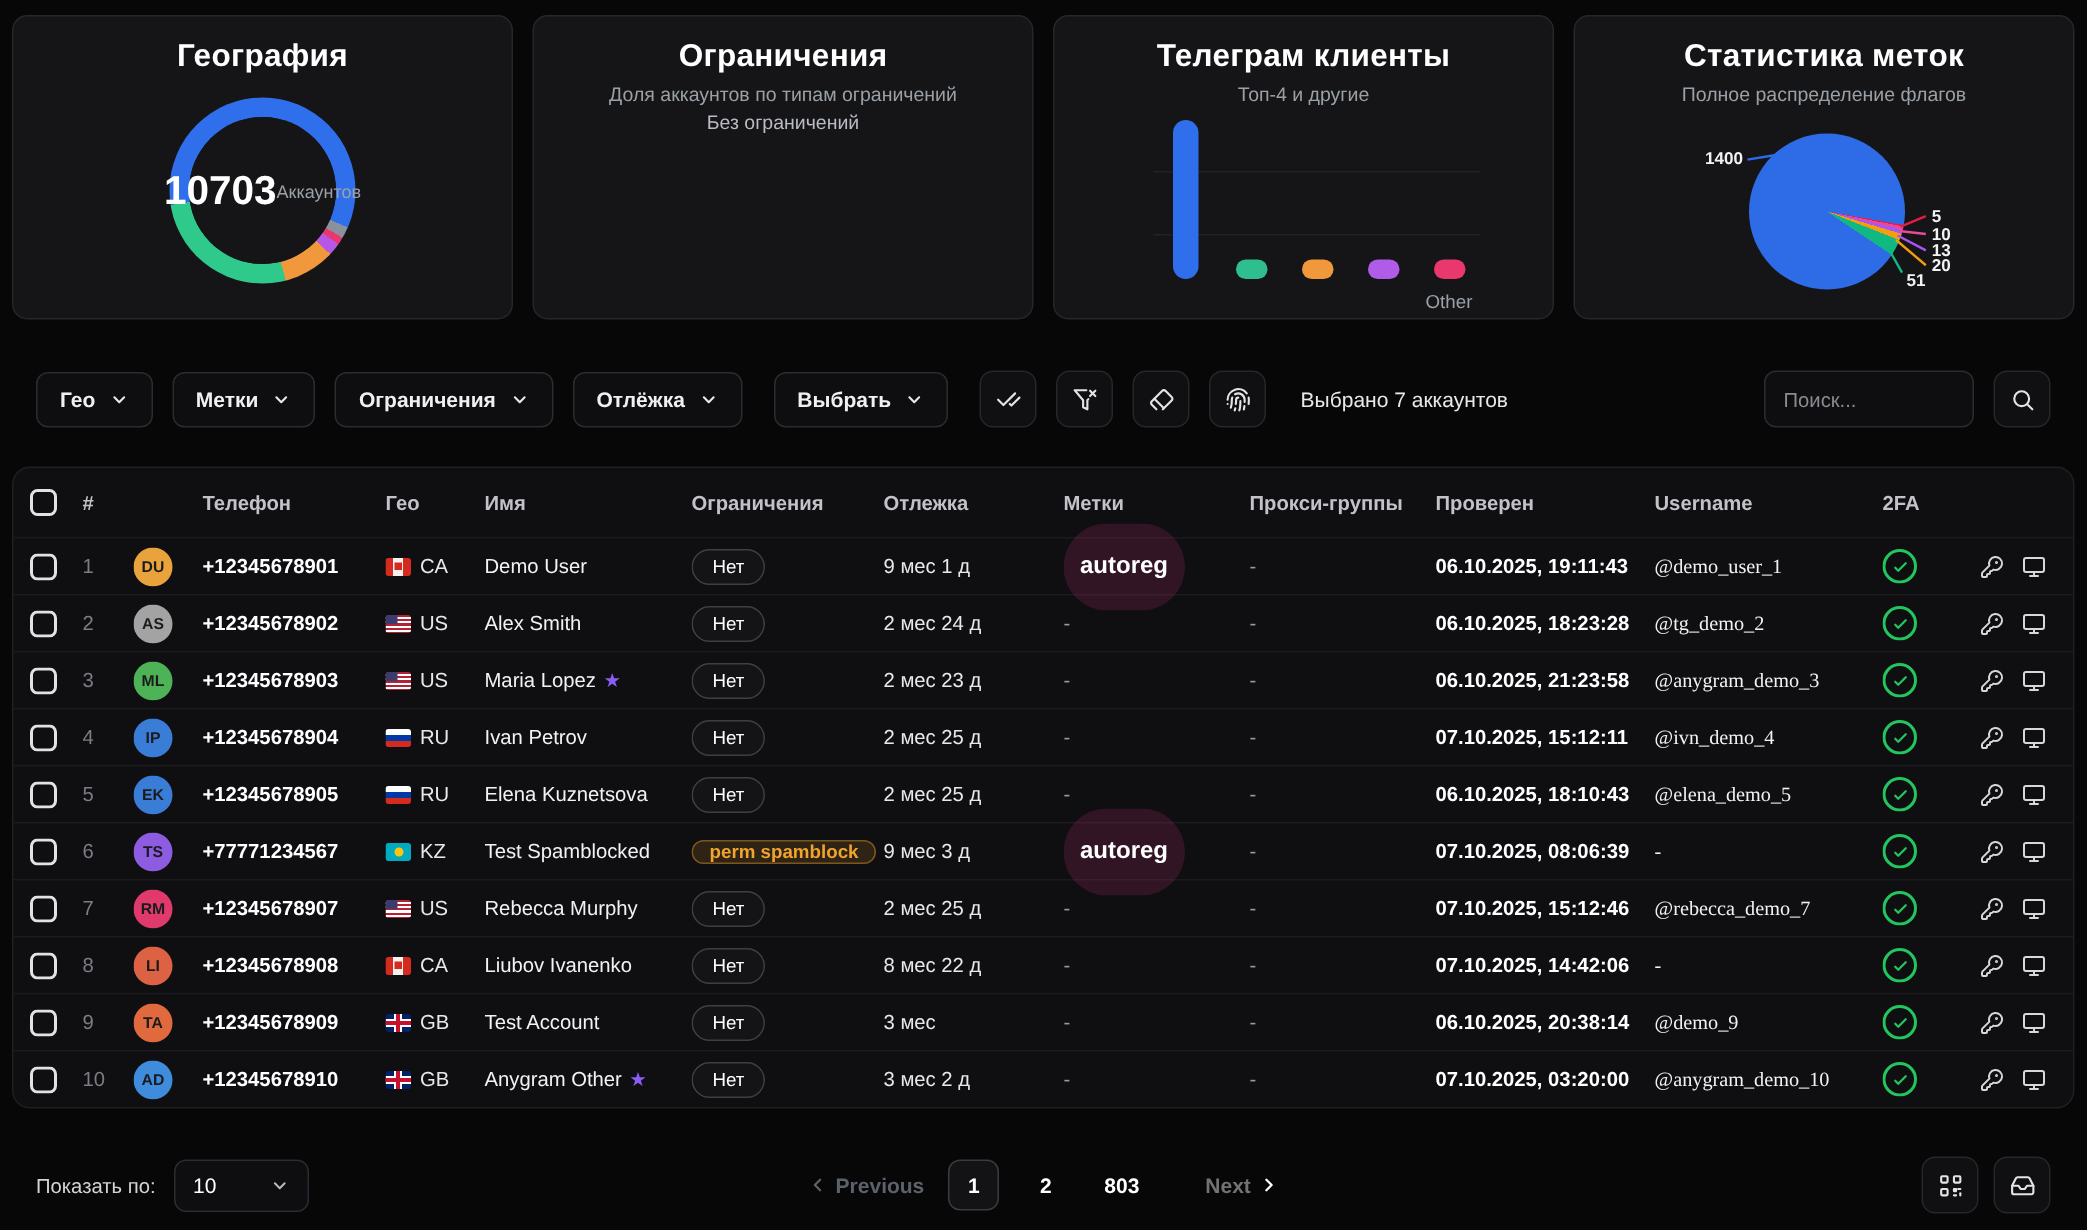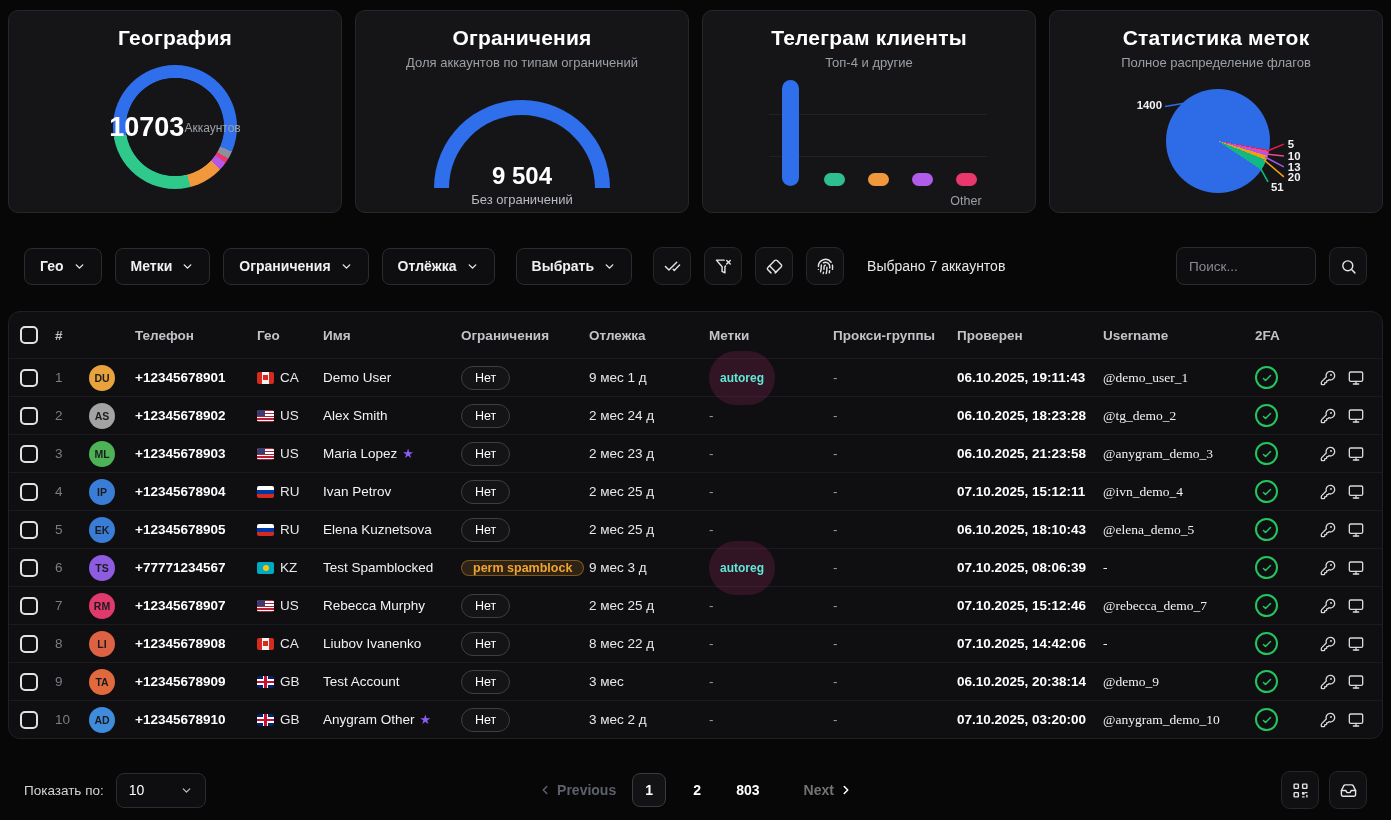--- a/index.html
+++ b/index.html
@@ -62,21 +62,21 @@
   .checkbox { width:18px; height:18px; border:2px solid #e2e2e6; border-radius:5px; background:transparent; display:inline-block; cursor:pointer; }
   .c-num { color:#7c7d84; }
   .avatar { width:26px; height:26px; border-radius:50%; display:flex; align-items:center; justify-content:center; font-size:10.5px; font-weight:bold; color:#1b1b1d; }
   .c-phone { font-weight:600; color:#fff; }
   .c-geo { display:flex; align-items:center; gap:6px; }
   .geo-code { color:#e8e8ea; }
   .c-name { color:#f2f2f4; }
   .star { color:#8b5cf6; font-size:13px; margin-left:5px; }
   .badge-none { display:inline-block; border:1px solid #3e3e45; background:#141417; border-radius:999px; padding:4px 13px; font-size:12.5px; color:#fff; }
   .badge-spam { display:inline-block; border:1px solid rgba(240,164,46,.4); background:rgba(240,164,46,.14); border-radius:999px; padding:0 11px; font-size:12.5px; font-weight:bold; color:#f0a42e; }
-  .tag-pill { display:inline-block; background:rgba(232,56,130,.16); border-radius:999px; padding:20px 11px; font-size:12px; font-weight:bold; color:#5eead4; }
+  .tag-pill { display:inline-block; background:rgba(232,56,130,.16); border-radius:999px; padding:20px 11px; font-size:16px; font-weight:bold; color:#ffffff; }
   .dash { color:#9b9ba1; }
   .c-checked { font-weight:600; color:#fff; }
   .c-user { color:#f2f2f4;font-family:Liberation Serif, serif; }
   .tfa { width:23px; height:23px; border-radius:50%; border:2px solid #22c55e; display:flex; align-items:center; justify-content:center; }
   .tfa svg { stroke:#22c55e; }
   .c-actions { display:flex; gap:12px; justify-content:flex-end; padding-right:18px; }
   .act { cursor:pointer; display:flex; }
   .act svg { stroke:#d8d8dc; }
 
   
@@ -125,24 +125,20 @@
             <div class="donut-value">10703</div>
             <div class="donut-label">Аккаунтов</div>
           </div>
         </div>
       </div>
     </div>
 
     <div class="card">
       <div class="card-title">Ограничения</div>
       <div class="card-subtitle">Доля аккаунтов по типам ограничений</div>
-      <div class="gauge-wrap">
-        <div class="gauge-ring"></div>
-        <div class="gauge-value">9 504</div>
-      </div>
       <div class="gauge-label">Без ограничений</div>
     </div>
 
     <div class="card">
       <div class="card-title">Телеграм клиенты</div>
       <div class="card-subtitle">Топ-4 и другие</div>
       <div class="bars-area">
         <div class="grid-line" style="top:34px"></div>
         <div class="grid-line" style="top:76px"></div>
         <div class="bars-chart">

